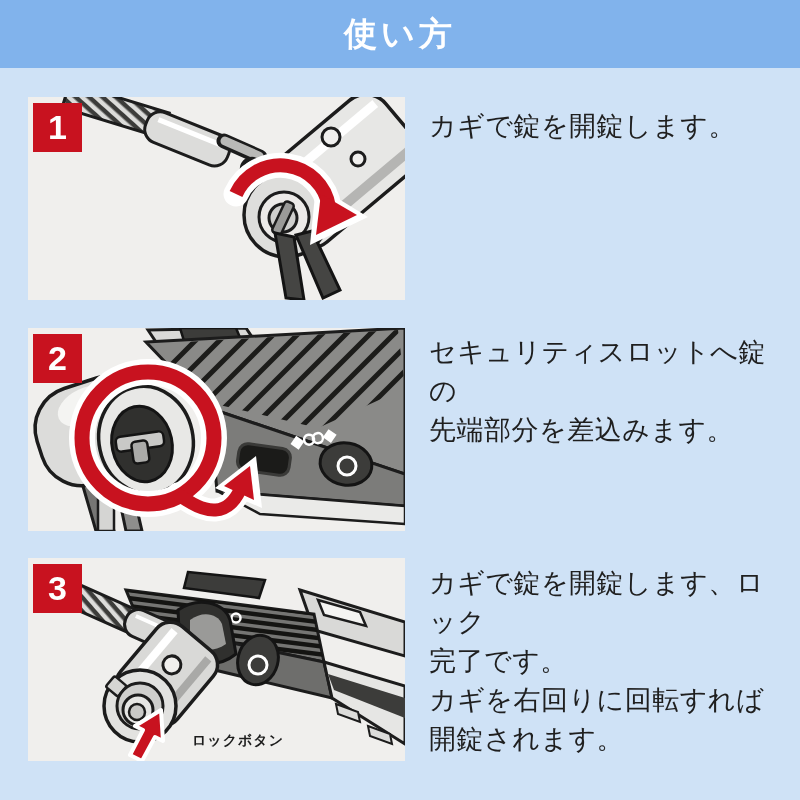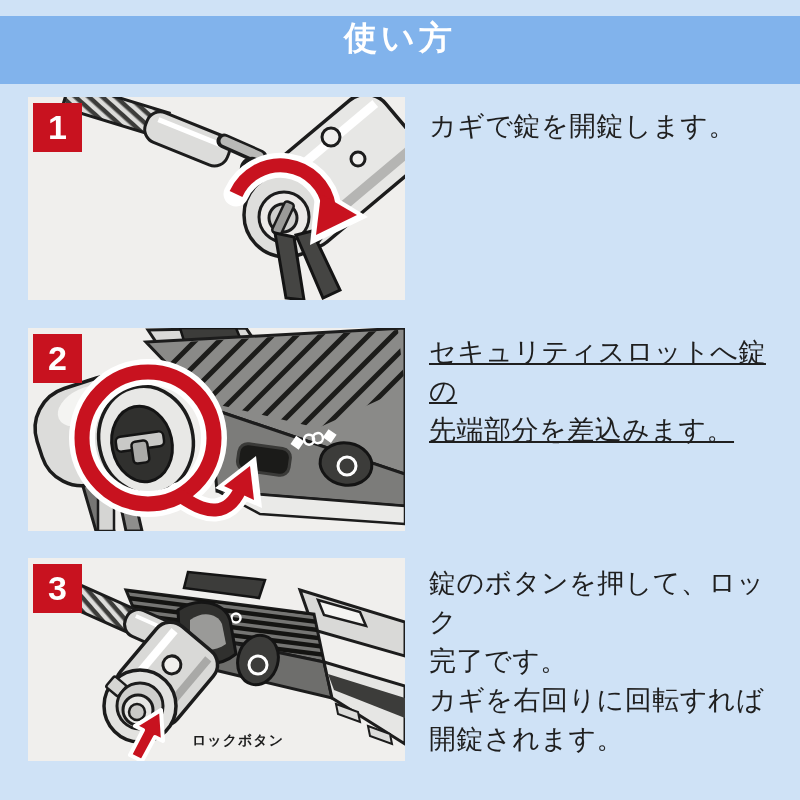--- a/index.html
+++ b/index.html
@@ -1,36 +1,36 @@
 <!DOCTYPE html>
 <html><head>
 <meta charset="utf-8">
 <style>
   html,body { margin:0; padding:0; }
   body { font-family:"Liberation Sans", sans-serif; }
   .page { position:relative; width:800px; height:800px; background:#cfe2f6; overflow:hidden; }
 
-  .header { position:absolute; left:0; top:16px; width:800px; height:68px; background:#81b3ec;
-            display:flex; justify-content:center; }
+  .header { position:absolute; left:0; top:0; width:800px; height:68px; background:#81b3ec;
+            display:flex; align-items:center; justify-content:center; }
   .title { color:#ffffff; font-size:33px; font-weight:bold; letter-spacing:4px; }
 
   .panel { position:absolute; left:28px; width:377px; height:203px; background:#f0efed; }
   .panel.p1 { top:97px; }
   .panel.p2 { top:328px; }
   .panel.p3 { top:558px; }
   .panel svg { position:absolute; left:0; top:0; width:377px; height:203px; }
 
   .badge { position:absolute; left:5px; top:6px; width:49px; height:49px; background:#c8121f;
            color:#ffffff; font-size:34px; font-weight:bold; display:flex; align-items:center;
            justify-content:center; z-index:5; }
 
   .caption { position:absolute; left:429px; width:360px; margin:0; color:#1f1f1f;
              font-size:27px; line-height:39px; letter-spacing:0.5px; white-space:pre-line; }
   .caption.c1 { top:101px;margin-top:6px; }
-  .caption.c2 { top:333px;text-decoration:underline; }
+  .caption.c2 { top:333px; }
   .caption.c3 { top:564px; }
 
   .lock-btn-label { position:absolute; left:164px; top:174px; font-size:14px; color:#1c1c1c;
                     letter-spacing:1px; z-index:6;font-weight:bold; }
 </style>
 </head>
 <body>
 
 <div class="page">
 
@@ -230,18 +230,18 @@
           <rect x="82" y="120" width="14" height="16" rx="2" transform="rotate(-50 89 129)" fill="#d5d5d3" stroke="#1c1c1c" stroke-width="2.5"></rect>
           <circle cx="112" cy="148" r="23" fill="#cfcfcd" stroke="#1c1c1c" stroke-width="3"></circle>
           <circle cx="110" cy="152" r="15" fill="#e6e6e4" stroke="#1c1c1c" stroke-width="3"></circle>
           <circle cx="109" cy="154" r="8" fill="#c9c9c7" stroke="#1c1c1c" stroke-width="2.5"></circle>
         </g>
         <polygon points="133,152 135,183 127,179 114,203 102,197 115,172 107,168" fill="#c8121f" stroke="#ffffff" stroke-width="4" stroke-linejoin="round"></polygon>
       </g>
     </svg>
     <span class="lock-btn-label">ロックボタン</span>
   </div>
-  <p class="caption c3">錠のボタンを押して、ロック
+  <p class="caption c3">カギで錠を開錠します、ロック
 完了です。
 カギを右回りに回転すれば
 開錠されます。</p>
 
 </div>
 
 </body></html>

